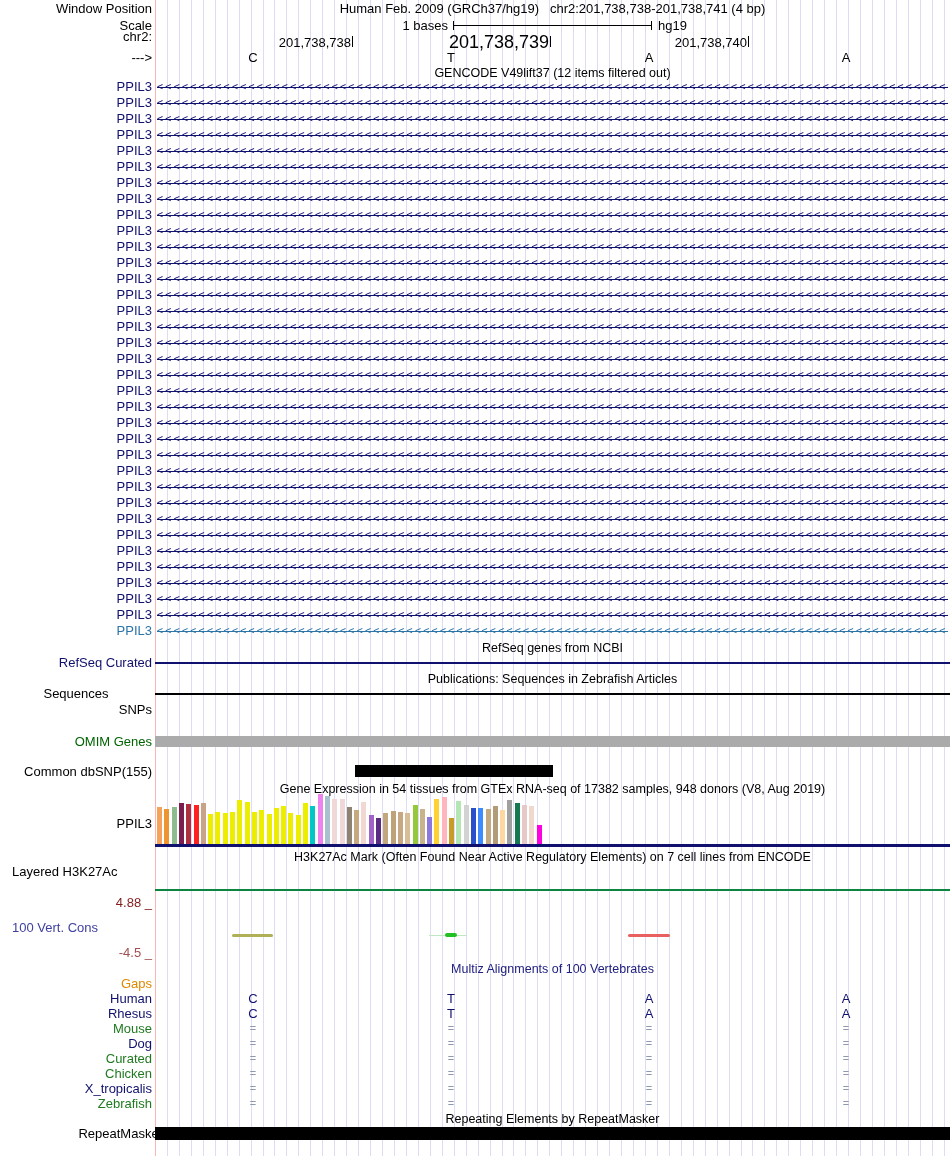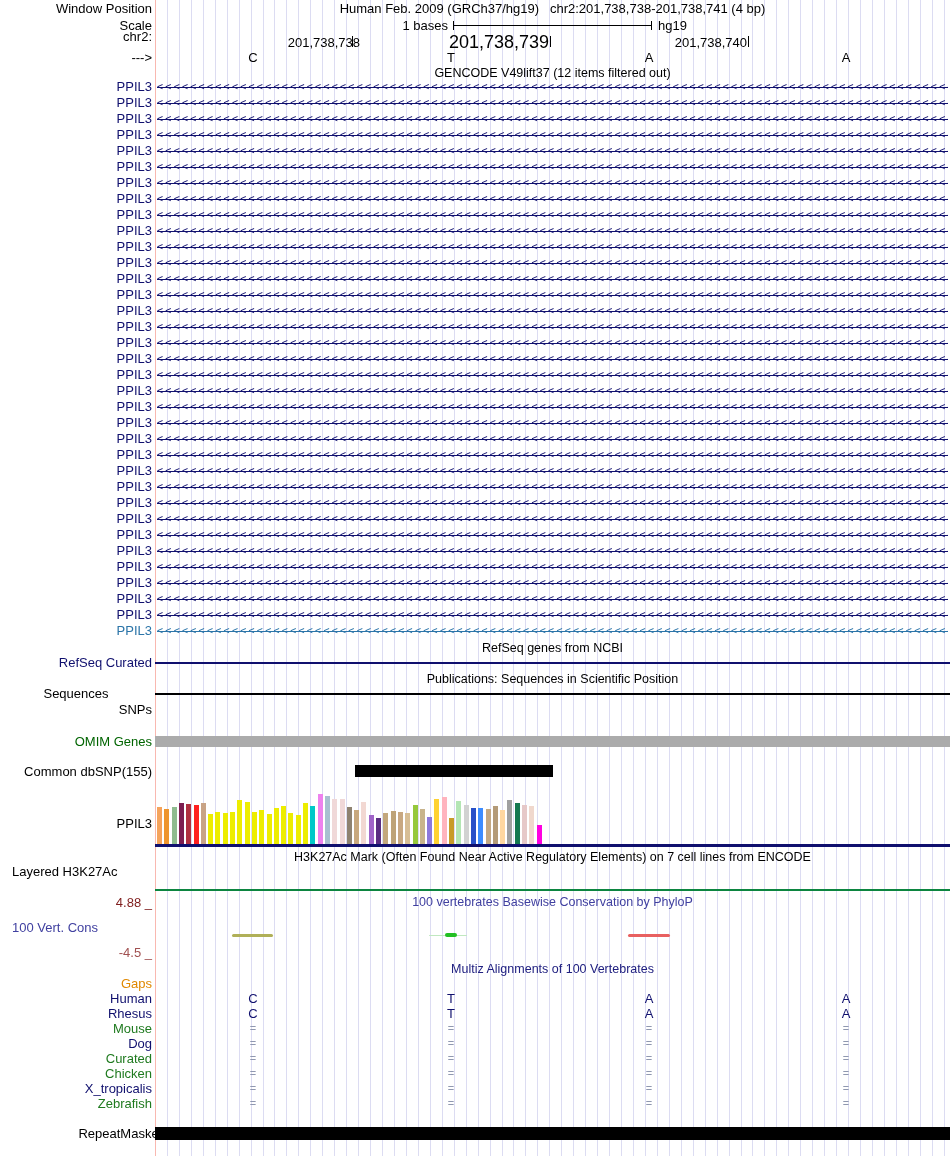--- a/index.html
+++ b/index.html
@@ -46,21 +46,21 @@
   <div class="ttl" style="top:1px;font-size:13px;">Human Feb. 2009 (GRCh37/hg19)&nbsp;&nbsp;&nbsp;chr2:201,738,738-201,738,741 (4 bp)</div>
 
   <div class="lbl" style="top:18px;">Scale</div>
   <div style="position:absolute;left:155px;top:18px;width:293px;text-align:right;font-size:13px;height:15px;line-height:15px;">1 bases</div>
   <div style="position:absolute;left:453px;top:25px;width:199px;height:1px;background:#000;"></div>
   <div style="position:absolute;left:453px;top:21px;width:1px;height:9px;background:#000;"></div>
   <div style="position:absolute;left:651px;top:21px;width:1px;height:9px;background:#000;"></div>
   <div style="position:absolute;left:658px;top:18px;font-size:13px;height:15px;line-height:15px;">hg19</div>
 
   <div class="lbl" style="top:29px;">chr2:</div>
-  <div style="position:absolute;left:155px;top:35px;width:196px;text-align:right;font-size:13px;height:15px;line-height:15px;margin-left:9px;">201,738,738</div>
+  <div style="position:absolute;left:155px;top:35px;width:196px;text-align:right;font-size:13px;height:15px;line-height:15px;">201,738,738</div>
   <div style="position:absolute;left:353px;top:35px;width:196px;text-align:right;font-size:18px;height:15px;line-height:15px;">201,738,739</div>
   <div style="position:absolute;left:551px;top:35px;width:196px;text-align:right;font-size:13px;height:15px;line-height:15px;">201,738,740</div>
   <div class="tick" style="left:352px;top:36px;"></div>
   <div class="tick" style="left:550px;top:36px;"></div>
   <div class="tick" style="left:748px;top:36px;"></div>
 
   <div class="lbl" style="top:50px;">---&gt;</div>
   <div class="base" style="left:253px;top:50px;">C</div>
   <div class="base" style="left:451px;top:50px;">T</div>
   <div class="base" style="left:649px;top:50px;">A</div>
@@ -137,32 +137,33 @@
       <div class="lbl" style="top: 607px; color: rgb(16, 16, 110);">PPIL3</div>
       <div class="row-arrows" style="top: 607px; color: rgb(16, 16, 110); background-image: linear-gradient(rgb(16, 16, 110), rgb(16, 16, 110));">&lt;&lt;&lt;&lt;&lt;&lt;&lt;&lt;&lt;&lt;&lt;&lt;&lt;&lt;&lt;&lt;&lt;&lt;&lt;&lt;&lt;&lt;&lt;&lt;&lt;&lt;&lt;&lt;&lt;&lt;&lt;&lt;&lt;&lt;&lt;&lt;&lt;&lt;&lt;&lt;&lt;&lt;&lt;&lt;&lt;&lt;&lt;&lt;&lt;&lt;&lt;&lt;&lt;&lt;&lt;&lt;&lt;&lt;&lt;&lt;&lt;&lt;&lt;&lt;&lt;&lt;&lt;&lt;&lt;&lt;&lt;&lt;&lt;&lt;&lt;&lt;&lt;&lt;&lt;&lt;&lt;&lt;&lt;&lt;&lt;&lt;&lt;&lt;&lt;&lt;&lt;&lt;&lt;&lt;&lt;&lt;</div>
       <div class="lbl" style="top: 623px; color: rgb(43, 116, 168);">PPIL3</div>
       <div class="row-arrows" style="top: 623px; color: rgb(43, 116, 168); background-image: linear-gradient(rgb(43, 116, 168), rgb(43, 116, 168));">&lt;&lt;&lt;&lt;&lt;&lt;&lt;&lt;&lt;&lt;&lt;&lt;&lt;&lt;&lt;&lt;&lt;&lt;&lt;&lt;&lt;&lt;&lt;&lt;&lt;&lt;&lt;&lt;&lt;&lt;&lt;&lt;&lt;&lt;&lt;&lt;&lt;&lt;&lt;&lt;&lt;&lt;&lt;&lt;&lt;&lt;&lt;&lt;&lt;&lt;&lt;&lt;&lt;&lt;&lt;&lt;&lt;&lt;&lt;&lt;&lt;&lt;&lt;&lt;&lt;&lt;&lt;&lt;&lt;&lt;&lt;&lt;&lt;&lt;&lt;&lt;&lt;&lt;&lt;&lt;&lt;&lt;&lt;&lt;&lt;&lt;&lt;&lt;&lt;&lt;&lt;&lt;&lt;&lt;&lt;&lt;</div>
     </div>
 
   <div class="ttl" style="top:641px;">RefSeq genes from NCBI</div>
   <div class="lbl navy" style="top:655px;">RefSeq Curated</div>
   <div class="hline" style="top:662px;height:2px;background:#10106e;"></div>
 
-  <div class="ttl" style="top:672px;">Publications: Sequences in Scientific Position</div>
+  <div class="ttl" style="top:672px;">Publications: Sequences in Zebrafish Articles</div>
   <div class="lbl" style="top:686px;text-align:center;">Sequences</div>
   <div class="hline" style="top:693px;height:2px;background:#000;"></div>
 
   <div class="lbl" style="top:702px;">SNPs</div>
 
   <div class="lbl" style="top:734px;color:#006400;">OMIM Genes</div>
   <div class="hline bar" style="top:736px;height:11px;background:#ababab;"></div>
 
   <div class="lbl" style="top:764px;">Common dbSNP(155)</div>
   <div class="bar" style="left:355px;top:765px;width:198px;height:12px;background:#000;"></div>
 
+  <div class="ttl" style="top:782px;">Gene Expression in 54 tissues from GTEx RNA-seq of 17382 samples, 948 donors (V8, Aug 2019)</div>
   <div class="lbl" style="top:816px;">PPIL3</div>
   <div id="gtex-bars">
       <div class="gtexbar" style="left: 157px; top: 807px; height: 37px; background: rgb(245, 163, 92);"></div>
       <div class="gtexbar" style="left: 164.3px; top: 809px; height: 35px; background: rgb(238, 149, 47);"></div>
       <div class="gtexbar" style="left: 171.6px; top: 807px; height: 37px; background: rgb(143, 188, 143);"></div>
       <div class="gtexbar" style="left: 178.9px; top: 803px; height: 41px; background: rgb(125, 30, 80);"></div>
       <div class="gtexbar" style="left: 186.2px; top: 804px; height: 40px; background: rgb(176, 48, 64);"></div>
       <div class="gtexbar" style="left: 193.5px; top: 805px; height: 39px; background: rgb(255, 32, 32);"></div>
       <div class="gtexbar" style="left: 200.8px; top: 803px; height: 41px; background: rgb(200, 163, 133);"></div>
       <div class="gtexbar" style="left: 208.1px; top: 814px; height: 30px; background: rgb(237, 237, 0);"></div>
@@ -212,21 +213,20 @@
       <div class="gtexbar" style="left: 529.3px; top: 806px; height: 38px; background: rgb(240, 216, 205);"></div>
       <div class="gtexbar" style="left: 536.6px; top: 825px; height: 19px; background: rgb(255, 0, 225);"></div>
     </div>
   <div class="hline" style="top:844px;height:3px;background:#10106e;"></div>
 
   <div class="ttl" style="top:850px;">H3K27Ac Mark (Often Found Near Active Regulatory Elements) on 7 cell lines from ENCODE</div>
   <div class="lbl lbl-left" style="top:864px;">Layered H3K27Ac</div>
   <div class="hline" style="top:889px;height:2px;background:#0c8540;"></div>
 
   <div class="lbl" style="top:895px;color:#7f1d1d;">4.88 _</div>
-  <div class="ttl" style="top:895px;color:#4040a0;">100 vertebrates Basewise Conservation by PhyloP</div>
   <div class="lbl lbl-left" style="top:920px;color:#4040a0;">100 Vert. Cons</div>
   <div id="phylop-marks">
       <div class="mark" style="left: 232px; width: 41px; top: 933.5px; height: 3px; background: rgb(176, 176, 88);"></div>
       <div class="mark" style="left: 429px; width: 38px; top: 934.5px; height: 1px; background: rgb(192, 232, 192);"></div>
       <div class="mark" style="left: 445px; width: 12px; top: 933px; height: 4px; background: rgb(34, 192, 34);"></div>
       <div class="mark" style="left: 628px; width: 42px; top: 933.5px; height: 3px; background: rgb(232, 96, 96);"></div>
     </div>
   <div class="lbl" style="top:945px;color:#a05050;">-4.5 _</div>
 
   <div class="ttl" style="top:962px;color:#202080;">Multiz Alignments of 100 Vertebrates</div>
@@ -267,15 +267,16 @@
       <div class="base" style="left: 451px; top: 1081px; color: rgb(144, 152, 176); font-size: 11px;">=</div>
       <div class="base" style="left: 649px; top: 1081px; color: rgb(144, 152, 176); font-size: 11px;">=</div>
       <div class="base" style="left: 846px; top: 1081px; color: rgb(144, 152, 176); font-size: 11px;">=</div>
       <div class="lbl" style="top: 1096px; height: 15px; line-height: 15px; color: rgb(31, 122, 31);">Zebrafish</div>
       <div class="base" style="left: 253px; top: 1096px; color: rgb(144, 152, 176); font-size: 11px;">=</div>
       <div class="base" style="left: 451px; top: 1096px; color: rgb(144, 152, 176); font-size: 11px;">=</div>
       <div class="base" style="left: 649px; top: 1096px; color: rgb(144, 152, 176); font-size: 11px;">=</div>
       <div class="base" style="left: 846px; top: 1096px; color: rgb(144, 152, 176); font-size: 11px;">=</div>
     </div>
 
+  <div class="ttl" style="top:1112px;">Repeating Elements by RepeatMasker</div>
   <div class="lbl" style="top:1126px;padding-left:11px;">RepeatMasker</div>
   <div class="hline bar" style="top:1127px;height:13px;background:#000;"></div>
 </div>
 
 </body></html>

